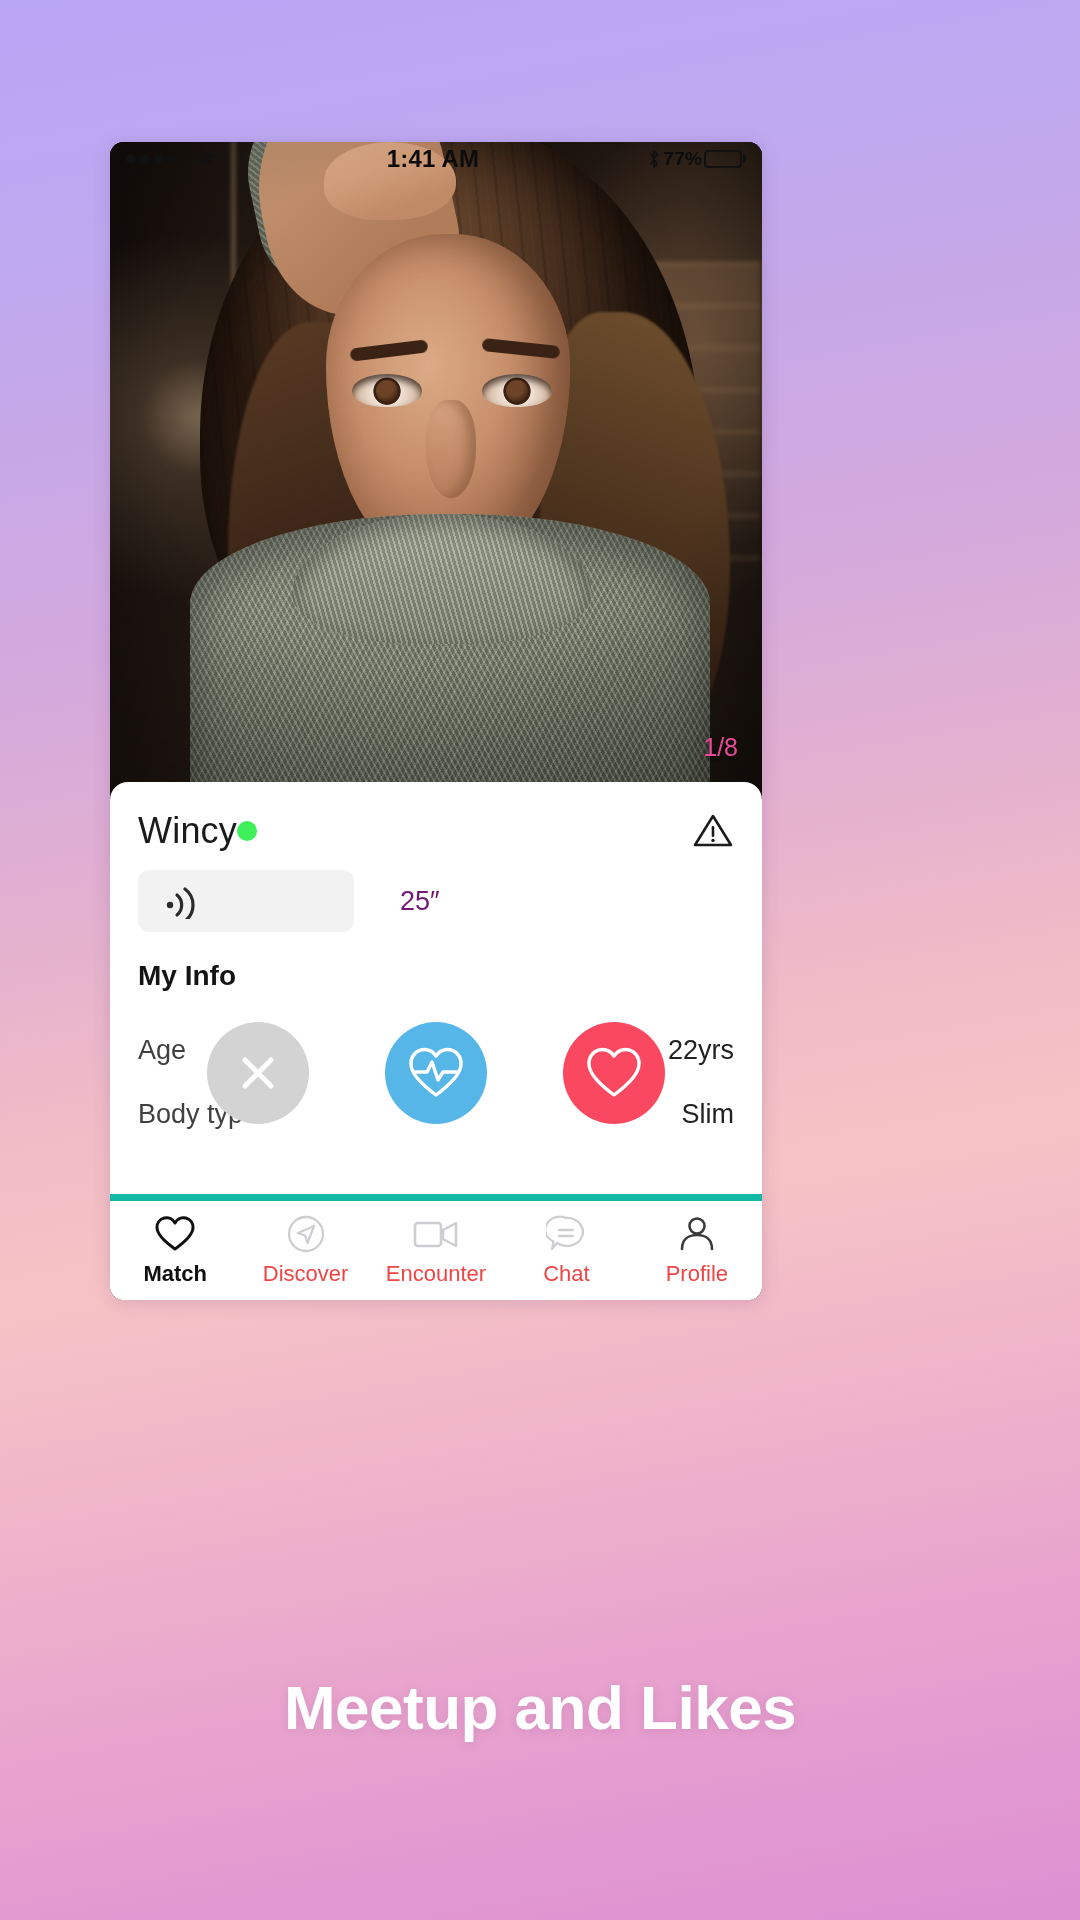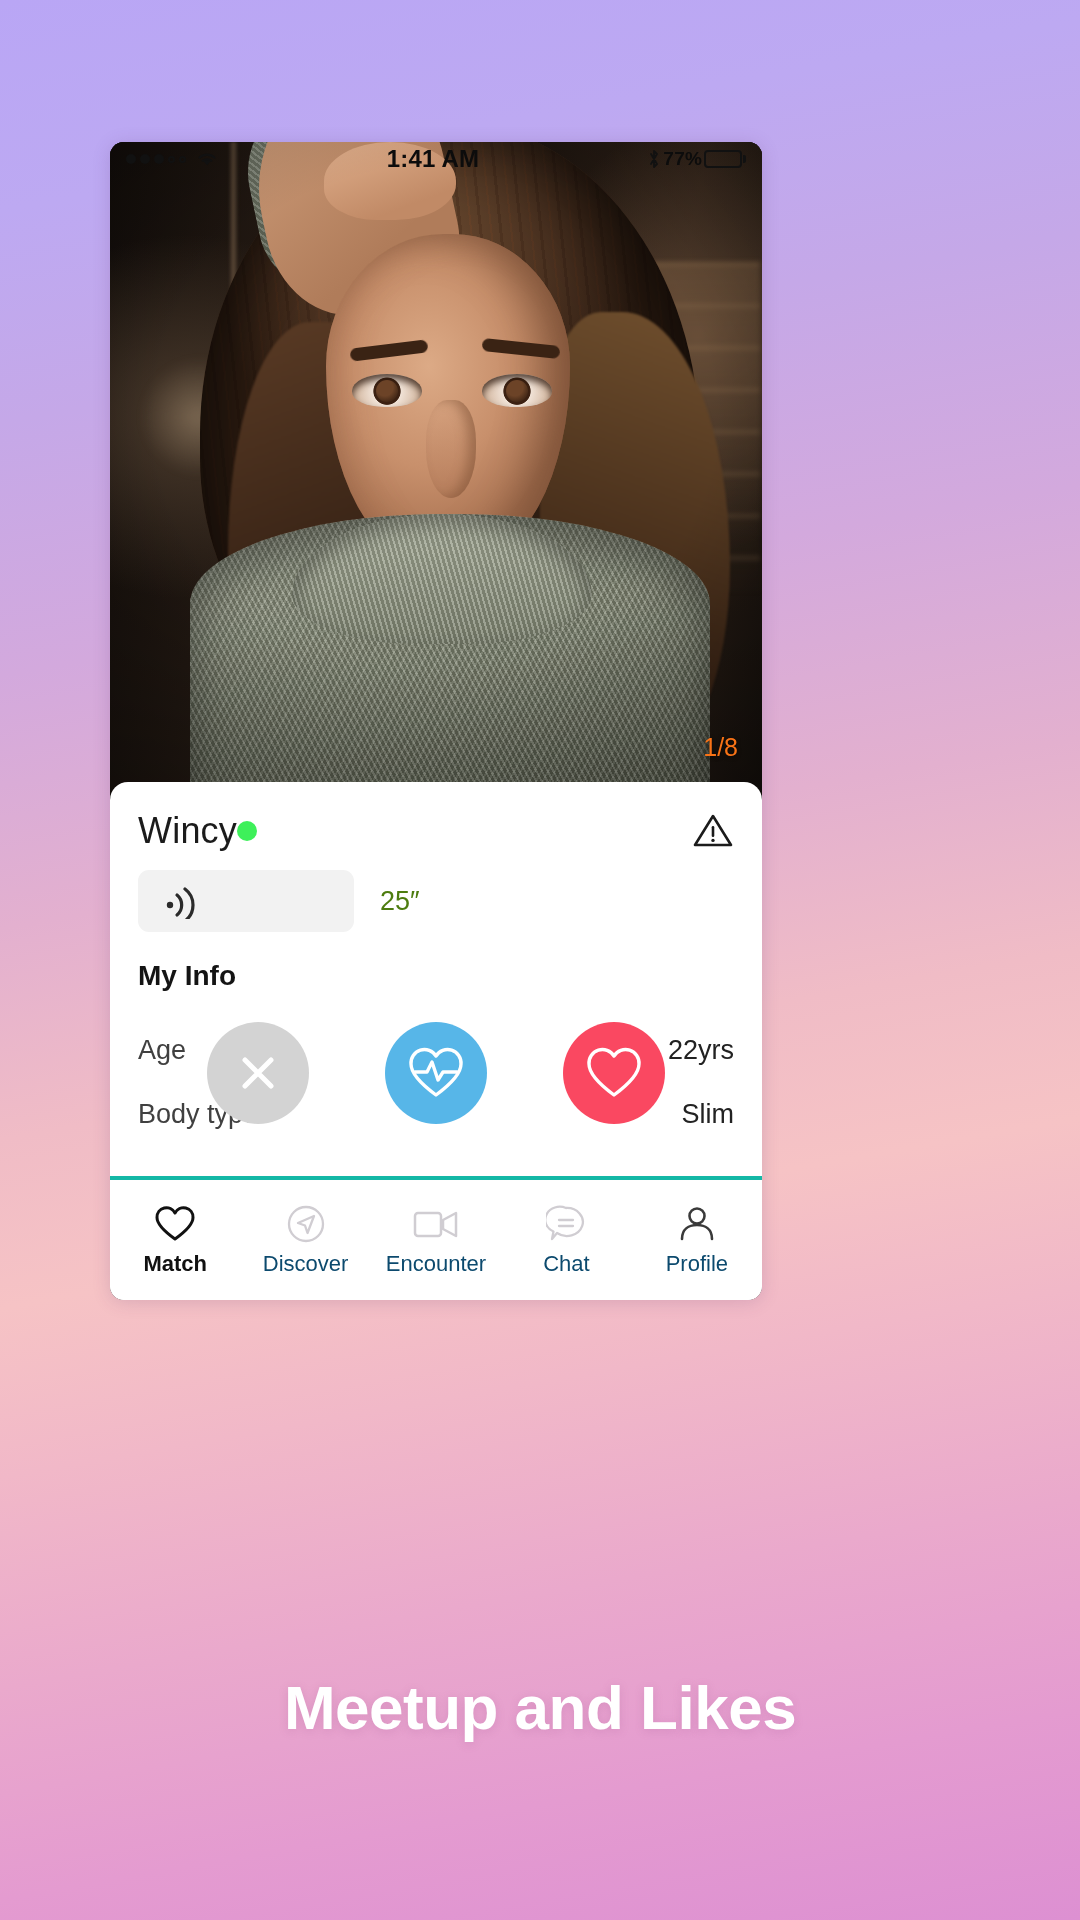--- a/index.html
+++ b/index.html
@@ -197,21 +197,21 @@
   .dot-sig { width:10px; height:10px; border-radius:50%; background:#111; }
   .dot-sig.hollow { background:transparent; border:2px solid #111; width:7px; height:7px; }
   .sb-center { position:absolute; left:0; right:6px; text-align:center; font-size:24px; }
   .sb-right { display:flex; align-items:center; gap:2px; z-index:2; }
   .batt-shell { width:38px; height:18px; border:2px solid #111; border-radius:4px; padding:2px; }
   .batt-fill { height:100%; background:#111; border-radius:1px; }
   .batt-tip { width:3px; height:8px; background:#111; border-radius:0 2px 2px 0; margin-left:1px; }
 
   .photo-count {
     position:absolute; right:24px; bottom:34px; z-index:6;
-    color:#f97316; font-size:25px; font-weight:500;
+    color:#ec4899; font-size:25px; font-weight:500;
     text-shadow:0 1px 4px rgba(0,0,0,.55);
   }
 
   
   .card {
     position:absolute; left:0; bottom:0;
     width:100%; height:518px;
     background:#fff;
     border-radius:18px 18px 14px 14px;
     z-index:7;
@@ -225,21 +225,21 @@
   .online { width:20px; height:20px; border-radius:50%; background:#3ef05a; }
   .warn-icon { width:42px; height:42px; }
 
   .sec-title { font-size:28px; font-weight:bold; color:#141414; margin-top:28px; }
 
   .voice-row { display:flex; align-items:center; gap:26px; margin-top:18px; }
   .voice-pill {
     width:216px; height:62px; background:#f2f2f2; border-radius:11px;
     display:flex; align-items:center; padding-left:24px;
   }
-  .voice-dur { font-size:27px; color:#4d7c0f; }
+  .voice-dur { font-size:27px; color:#701a75;margin-left:20px; }
 
   .info-list { margin-top:26px; }
   .info-row {
     display:flex; align-items:center; justify-content:space-between;
     height:64px; font-size:27px; color:#222;
   }
   .info-key { color:#404040; }
   .info-val { color:#222; }
 
   
@@ -248,26 +248,26 @@
     display:flex; justify-content:center; align-items:center; gap:76px;
     z-index:9; pointer-events:none;
   }
   .fab { border-radius:50%; display:flex; align-items:center; justify-content:center; pointer-events:auto; }
   .fab-pass  { width:102px; height:102px; background:#d3d3d3; }
   .fab-super { width:102px; height:102px; background:#57b6e8; }
   .fab-like  { width:102px; height:102px; background:#fa4861; }
 
   
   .tabbar {
-    position:absolute; left:0; bottom:0; width:100%; height:124px;
-    background:#fff; border-top:4px solid #14b8a6;
+    position:absolute; left:0; bottom:0; width:100%; height:106px;
+    background:#fff; border-top:7px solid #14b8a6;
     display:flex; z-index:10;
   }
   .tab { flex:1; display:flex; flex-direction:column; align-items:center; justify-content:center; gap:7px; }
-  .tab-label { font-size:22px; color:#0c4a6e; }
+  .tab-label { font-size:22px; color:#ef4444; }
   .tab.active .tab-label { color:#111; font-weight:bold; }
   .tab-ico { height:40px; display:flex; align-items:center; }
 
   
   .tagline {
     position:absolute; left:0; top:1672px; width:1080px;
     text-align:center; color:#fff;
     font-size:62px; font-weight:bold; letter-spacing:-.5px;
     text-shadow:0 2px 10px rgba(160,80,140,.22);
   }

